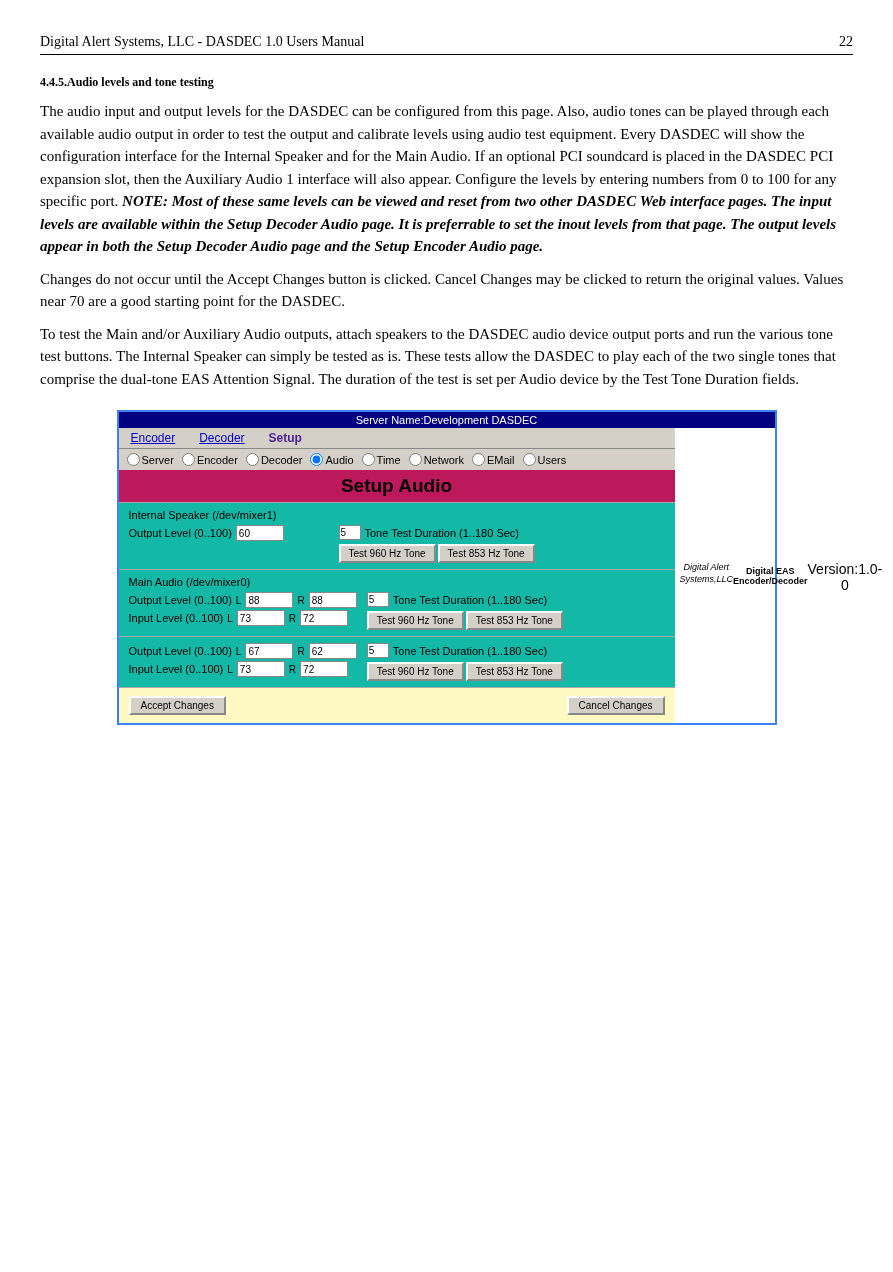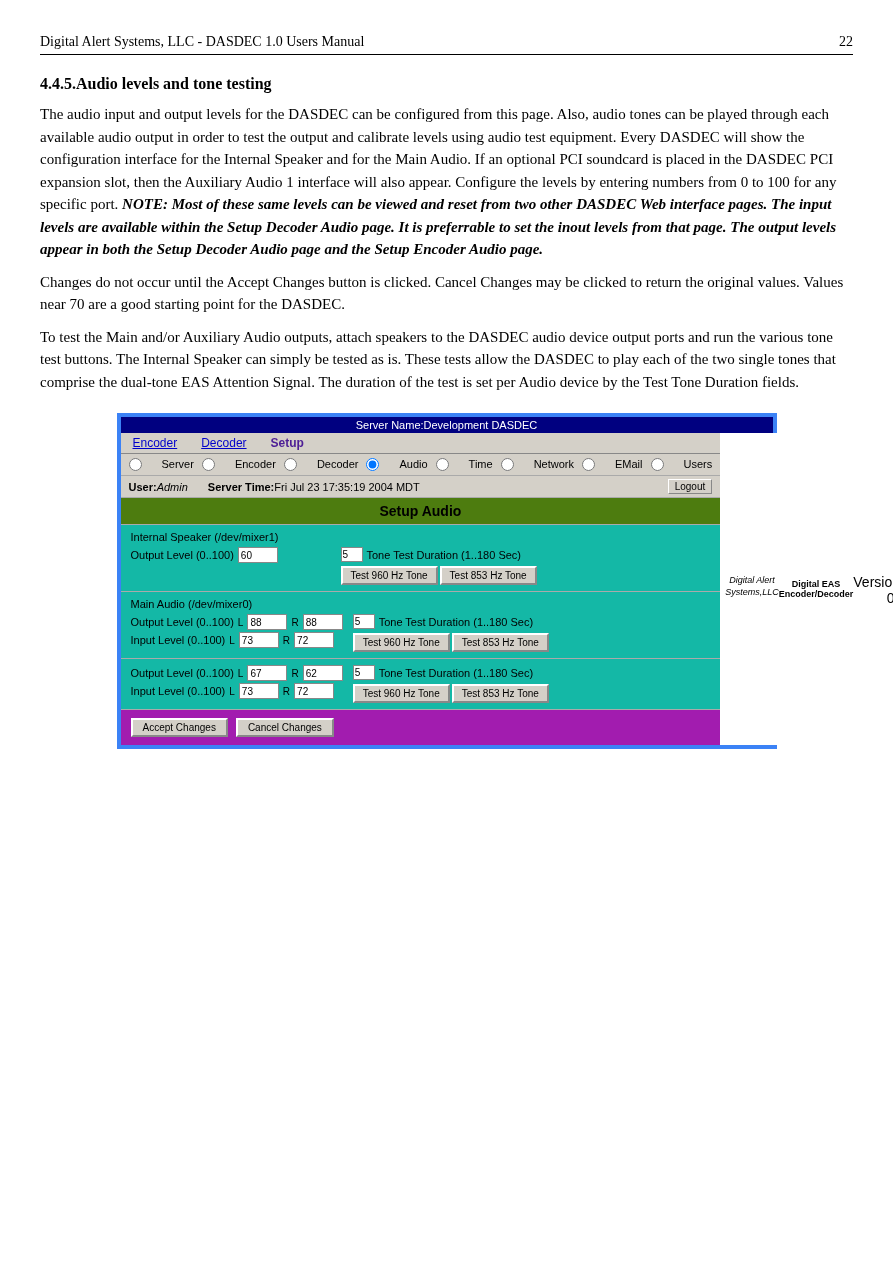--- a/index.html
+++ b/index.html
@@ -24,39 +24,39 @@
       display: flex;
       justify-content: space-between;
       align-items: center;
       border-bottom: 1px solid #000;
       padding-bottom: 4px;
       margin-bottom: 20px;
       font-size: 14px;
     }
 
     .section-heading {
-      font-size: 16px;
+      font-size: 12px;
       font-weight: bold;
       margin-bottom: 10px;
     }
 
     .section-body {
       font-size: 15px;
       line-height: 1.5;
       margin-bottom: 10px;
     }
 
     .italic-bold {
       font-style: italic;
       font-weight: bold;
     }
 
     
     .web-box {
-      border: 4px solid #3b82f6;
+      border: 2px solid #3b82f6;
       background: #d4d0c8;
       width: 660px;
       margin: 20px auto 0 auto;
       font-family: Arial, sans-serif;
       font-size: 11px;
     }
 
     .server-name-bar {
       background: #000080;
       color: white;
@@ -96,21 +96,22 @@
       display: flex;
       align-items: center;
       padding: 4px 8px;
       background: #d4d0c8;
       font-size: 11px;
       gap: 8px;
     }
 
     .radio-row label {
       display: flex;
-      gap: 20px;
+      align-items: center;
+      gap: 2px;
       cursor: pointer;
     }
 
     .user-row {
       display: flex;
       align-items: center;
       padding: 3px 8px;
       background: #d4d0c8;
       font-size: 11px;
       border-top: 1px solid #aaa;
@@ -125,23 +126,23 @@
       border-left-color: #fff;
       padding: 1px 6px;
       font-size: 10px;
       cursor: pointer;
       margin-left: auto;
     }
 
     .setup-audio-title {
       text-align: center;
       font-weight: bold;
-      font-size: 14px;
+      font-size: 19px;
       padding: 5px 0;
-      background: #4d7c0f;
+      background: #be185d;
       border-bottom: 1px solid #aaa;
     }
 
     .audio-section {
       padding: 6px 10px;
       border-bottom: 1px solid #aaa;
       background: #14b8a6;
     }
 
     .audio-section-title {
@@ -166,21 +167,21 @@
 
     .level-row {
       display: flex;
       align-items: center;
       gap: 4px;
       font-size: 11px;
       margin-bottom: 2px;
     }
 
     .level-input {
-      width: 40px;
+      width: 48px;
       height: 16px;
       font-size: 10px;
       border: 1px solid #888;
       padding: 0 2px;
       background: white;
     }
 
     .tone-duration-row {
       display: flex;
       align-items: center;
@@ -213,21 +214,22 @@
       padding: 2px 8px;
       font-size: 10px;
       cursor: pointer;
       font-family: Arial, sans-serif;
     }
 
     .bottom-buttons {
       display: flex;
       gap: 8px;
       padding: 8px 10px;
-      background: #a21caf;
+      background: #fef9c3;
+      justify-content: space-between;
     }
 
     .bottom-btn {
       background: #d4d0c8;
       border: 2px solid;
       border-top-color: #fff;
       border-left-color: #fff;
       border-bottom-color: #888;
       border-right-color: #888;
       padding: 2px 10px;
@@ -341,25 +343,20 @@
           <label>
               <input type="radio" name="nav" style=""> 
               <span>EMail</span>
             </label>
           <label>
               <input type="radio" name="nav" style=""> 
               <span>Users</span>
             </label>
         </div>
 
-        <div class="user-row">
-          <span><b>User:</b><i>Admin</i></span>
-          <span><b>Server Time:</b>Fri Jul 23 17:35:19 2004 MDT</span>
-          <button class="logout-btn">Logout</button>
-        </div>
 
         <div class="setup-audio-title">
           <span>Setup Audio</span>
         </div>
 
         <div class="audio-section">
           <div class="audio-section-title">
             <span>Internal Speaker (/dev/mixer1)</span>
           </div>
           <div class="audio-row">

